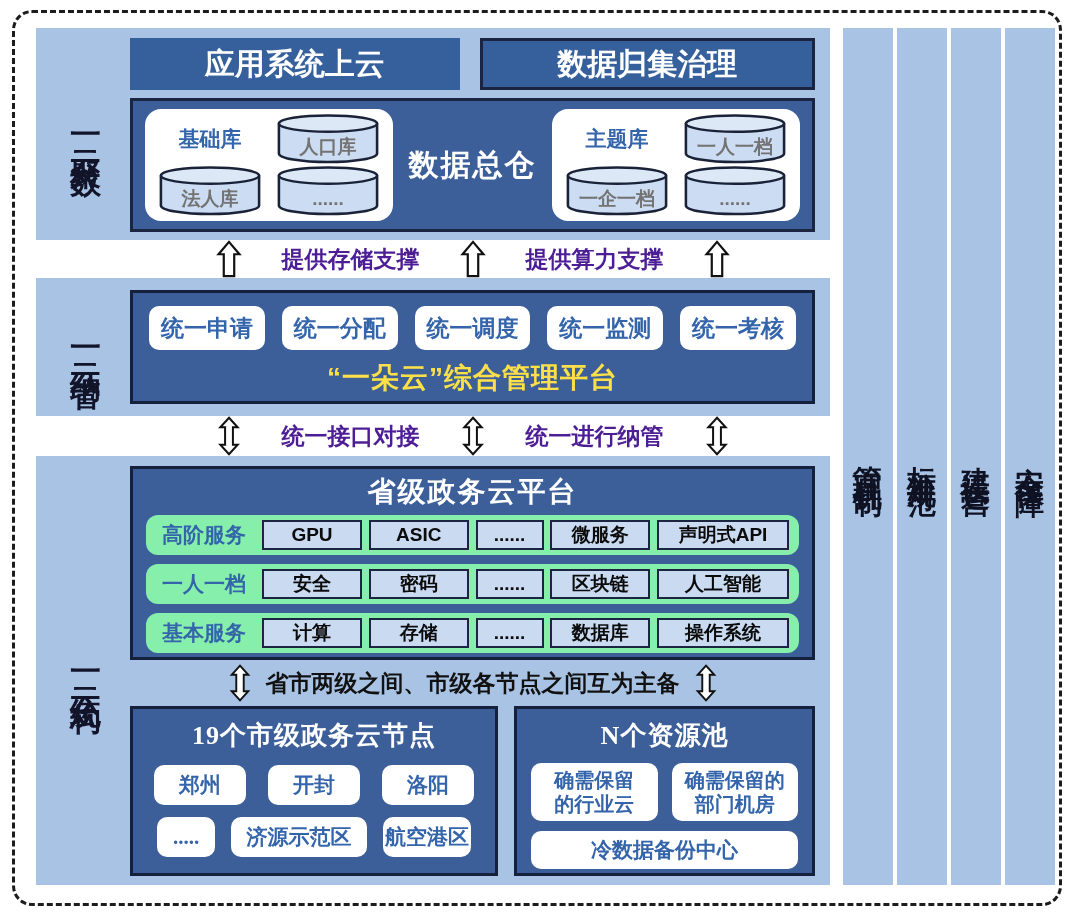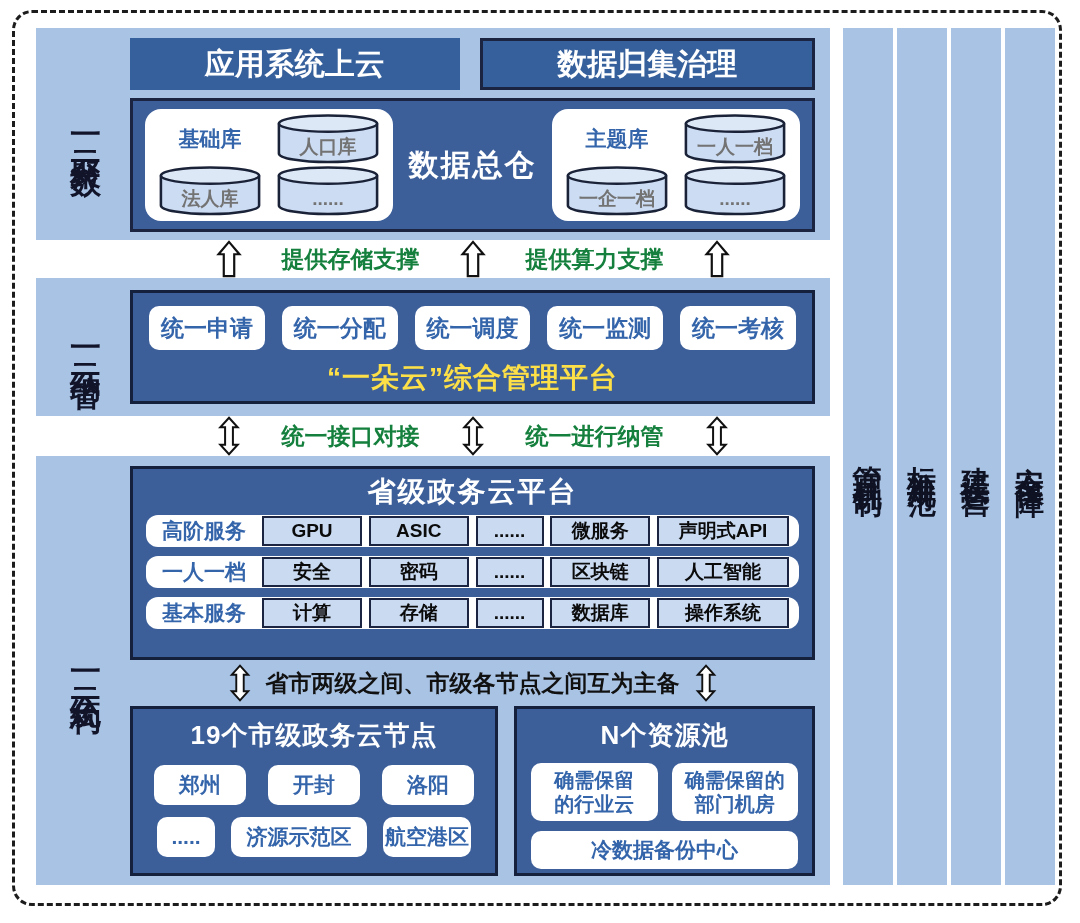--- a/index.html
+++ b/index.html
@@ -45,52 +45,52 @@
   .cylinder{position:relative;width:108px;height:52px;}
   .cylinder svg{position:absolute;inset:0;width:100%;height:100%;}
   .cyl-label{position:absolute;left:0;right:0;top:16px;bottom:0;
     display:flex;align-items:center;justify-content:center;
     font-size:19px;font-weight:bold;color:#737373;}
 
   
   .gap-row{position:absolute;left:130px;width:685px;height:40px;
     display:flex;align-items:center;justify-content:center;gap:40px;}
   .g1{top:239px;} .g2{top:416px;}
-  .gap-label{font-size:23px;font-weight:bold;color:#15803d;}
+  .gap-label{font-size:23px;font-weight:bold;color:#4c1d95;}
   .arrow-icon{display:block;}
 
   
   .mgmt-panel{position:absolute;left:94px;right:15px;top:12px;bottom:12px;
     background:#3c5f9a;border:3px solid #14203c;box-sizing:border-box;}
   .mgmt-btn-row{display:flex;gap:17px;margin:13px 16px 0;}
   .mgmt-btn{flex:1;height:44px;background:#fff;border-radius:10px;
     display:flex;align-items:center;justify-content:center;
     color:#3465ab;font-size:23px;font-weight:bold;}
   .mgmt-title{margin-top:9px;text-align:center;color:#fde047;font-size:28px;font-weight:bold;letter-spacing:1px;}
 
   
   .platform{position:absolute;left:94px;right:15px;top:10px;height:194px;
     background:#3c5f9a;border:3px solid #14203c;box-sizing:border-box;}
   .platform-title{height:46px;display:flex;align-items:center;justify-content:center;
     color:#fff;font-size:28px;font-weight:bold;letter-spacing:2px;}
-  .svc-row{margin:0 13px 9px;background:#ffffff;border-radius:12px;height:32px;
+  .svc-row{margin:0 13px 9px;background:#86efac;border-radius:12px;height:40px;
     display:flex;align-items:center;padding:0 10px;gap:10px;box-sizing:border-box;}
   .svc-label{width:96px;text-align:center;color:#3465ab;font-size:21px;font-weight:bold;flex:none;}
   .svc-items{flex:1;display:flex;justify-content:space-between;align-items:center;}
   .svc-item{height:30px;background:#c9daf1;border:2.5px solid #1b2440;box-sizing:border-box;
     display:flex;align-items:center;justify-content:center;
     color:#0b0b0b;font-size:19px;font-weight:bold;}
   .iw-a{width:100px;} .iw-dots{width:68px;} .iw-wide{width:132px;}
 
   .sync-row{position:absolute;left:94px;right:15px;top:208px;height:38px;
     display:flex;align-items:center;justify-content:center;gap:14px;}
   .sync-label{font-size:23px;font-weight:bold;color:#111;}
 
   .node-panel{position:absolute;top:250px;height:170px;background:#3c5f9a;
-    border:3px solid #14203c;box-sizing:border-box;}
+    border:3px solid #14203c;box-sizing:border-box;font-family:Liberation Serif, serif;}
   .city-panel{left:94px;width:368px;}
   .pool-panel{left:478px;right:15px;}
   .node-title{margin-top:9px;text-align:center;color:#fff;font-size:26px;font-weight:bold;letter-spacing:1px;}
   .crow{display:flex;justify-content:center;align-items:center;gap:22px;margin-top:12px;}
   .cbtn{height:40px;background:#fff;border-radius:10px;display:flex;align-items:center;justify-content:center;
     color:#3465ab;font-size:21px;font-weight:bold;box-sizing:border-box;}
   .cw-s{width:92px;} .cw-dots{width:58px;} .cw-m{width:88px;} .cw-l{width:136px;}
   .prow{display:flex;gap:14px;margin:10px 14px 0;}
   .pbtn{flex:1;background:#fff;border-radius:10px;display:flex;align-items:center;justify-content:center;
     color:#3465ab;font-weight:bold;box-sizing:border-box;}

